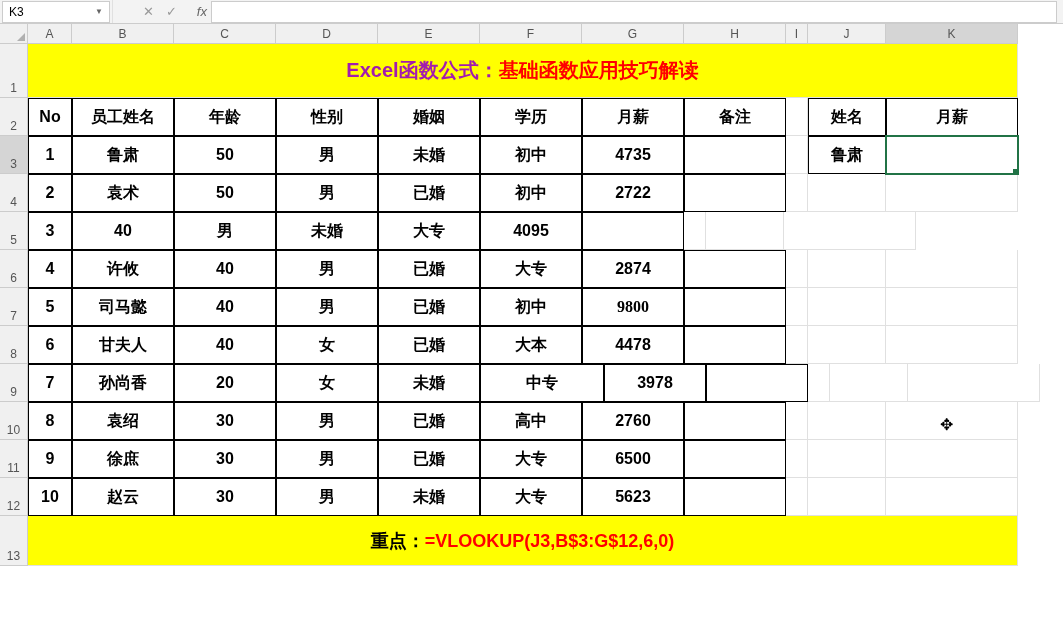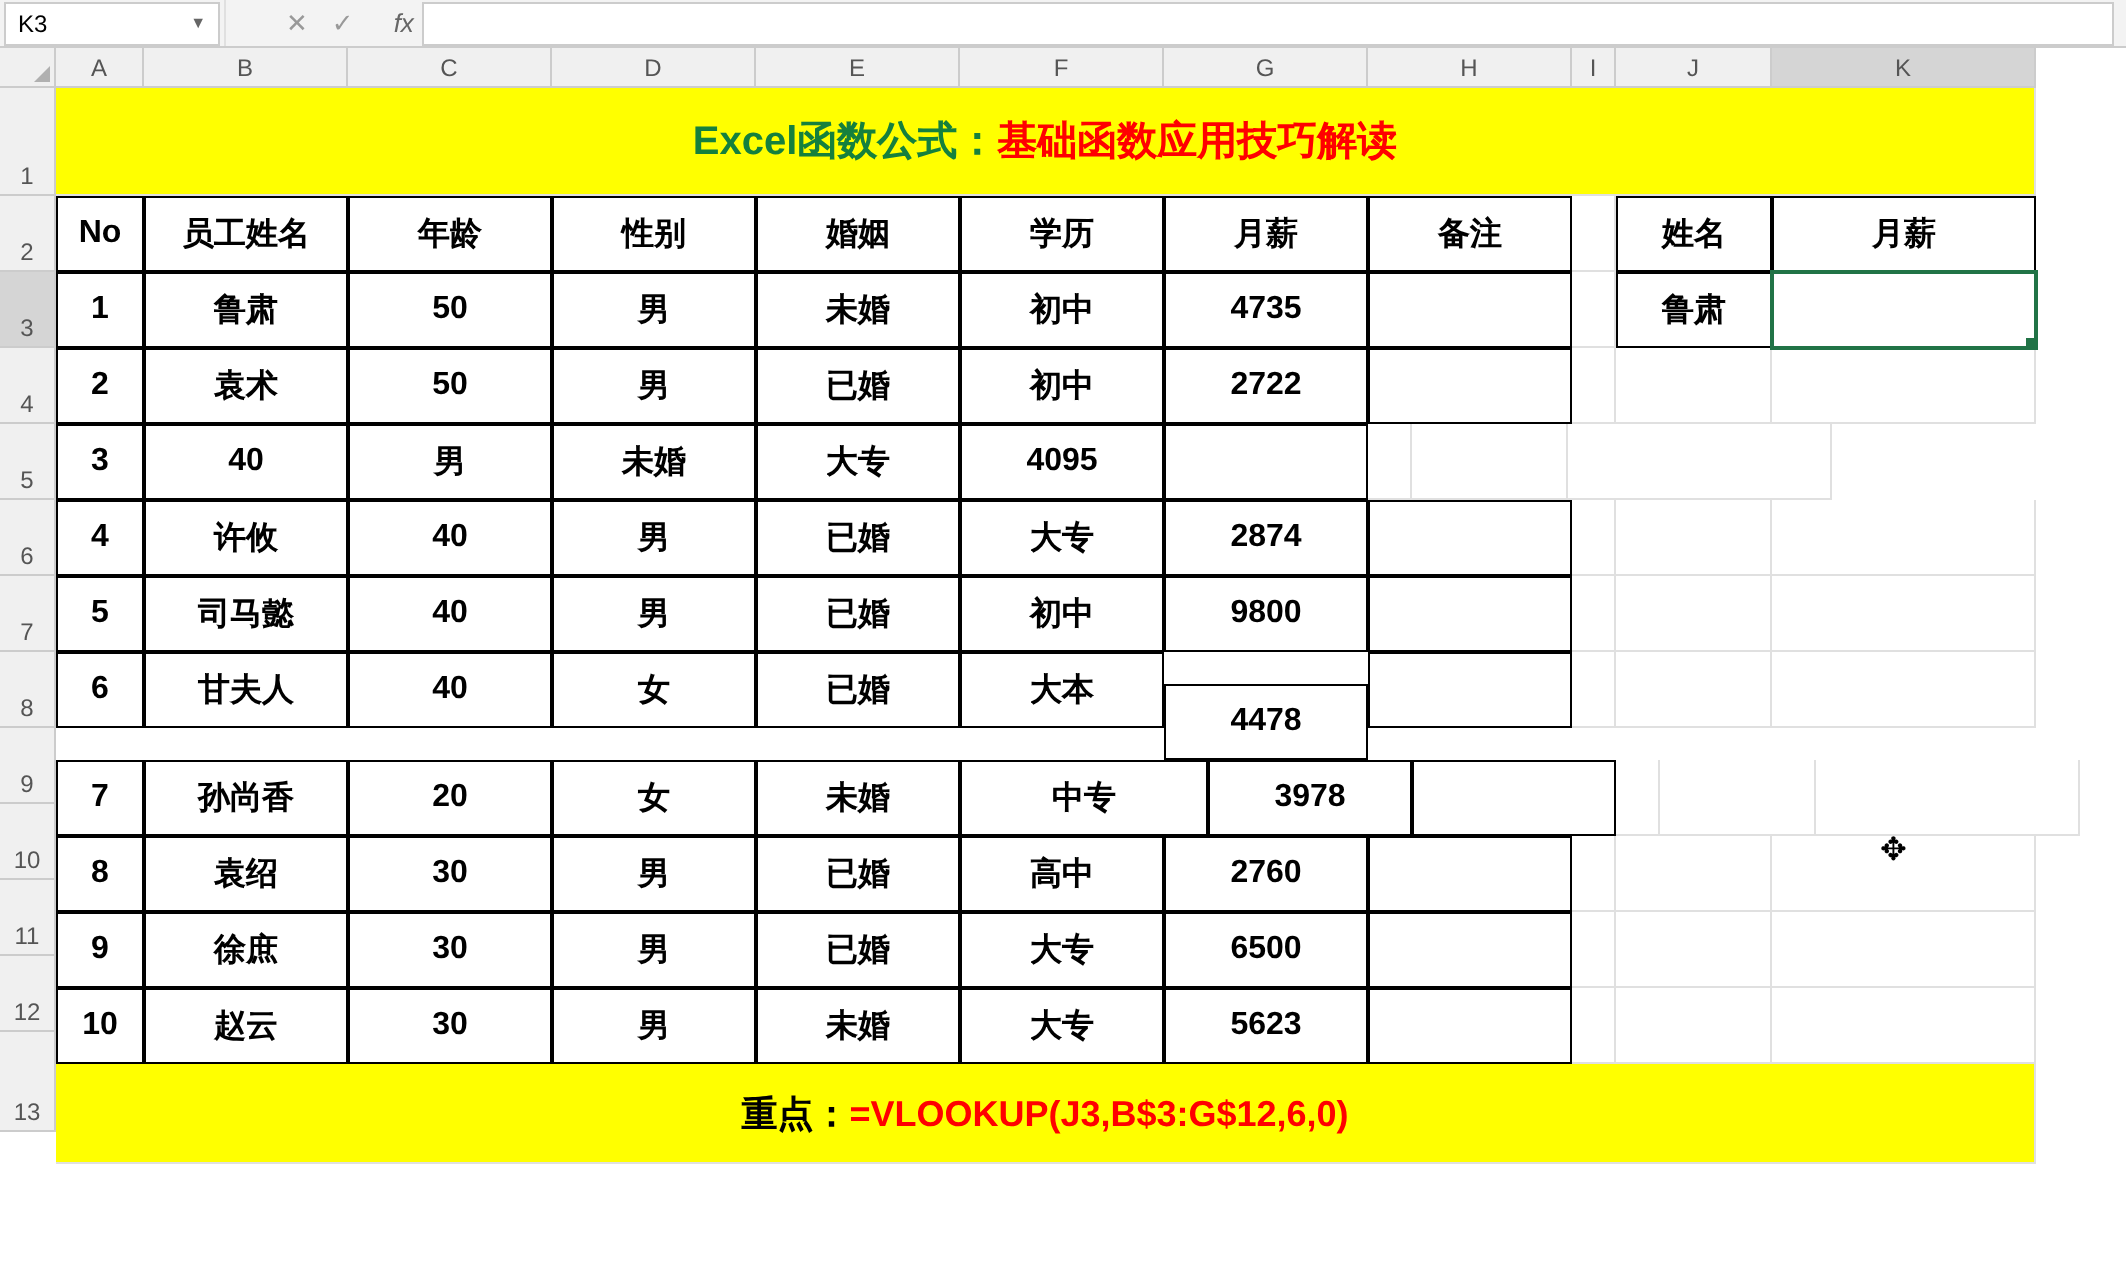--- a/index.html
+++ b/index.html
@@ -146,21 +146,21 @@
       font-size: 15px;
       background: #fff;
       overflow: hidden;
     }
     .title-cell {
       background: #ffff00;
       font-size: 20px;
       font-weight: bold;
     }
     .title-black {
-      color: #15803d;
+      color: #a21caf;
     }
     .title-red {
       color: #ff0000;
     }
     .header-cell {
       font-weight: bold;
       font-size: 16px;
       border: 1px solid #000 !important;
     }
     .data-cell {
@@ -332,34 +332,34 @@
             <div class="cell " style="width: 78px; height: 38px;"></div>
             <div class="cell " style="width: 132px; height: 38px;"></div>
           </div>
           <div class="grid-row">
             <div class="cell data-cell" style="width: 44px; height: 38px;">5</div>
             <div class="cell data-cell" style="width: 102px; height: 38px;">司马懿</div>
             <div class="cell data-cell" style="width: 102px; height: 38px;">40</div>
             <div class="cell data-cell" style="width: 102px; height: 38px;">男</div>
             <div class="cell data-cell" style="width: 102px; height: 38px;">已婚</div>
             <div class="cell data-cell" style="width: 102px; height: 38px;">初中</div>
-            <div class="cell data-cell" style="width: 102px; height: 38px;">9800</div>
+            <div class="cell data-cell" style="width: 102px; height: 38px; font-family: Liberation Serif, serif;">9800</div>
             <div class="cell data-cell" style="width: 102px; height: 38px;"></div>
             <div class="cell " style="width: 22px; height: 38px;"></div>
             <div class="cell " style="width: 78px; height: 38px;"></div>
             <div class="cell " style="width: 132px; height: 38px;"></div>
           </div>
           <div class="grid-row">
             <div class="cell data-cell" style="width: 44px; height: 38px;">6</div>
             <div class="cell data-cell" style="width: 102px; height: 38px;">甘夫人</div>
             <div class="cell data-cell" style="width: 102px; height: 38px;">40</div>
             <div class="cell data-cell" style="width: 102px; height: 38px;">女</div>
             <div class="cell data-cell" style="width: 102px; height: 38px;">已婚</div>
             <div class="cell data-cell" style="width: 102px; height: 38px;">大本</div>
-            <div class="cell data-cell" style="width: 102px; height: 38px; margin-top: 16px;">4478</div>
+            <div class="cell data-cell" style="width: 102px; height: 38px;">4478</div>
             <div class="cell data-cell" style="width: 102px; height: 38px;"></div>
             <div class="cell " style="width: 22px; height: 38px;"></div>
             <div class="cell " style="width: 78px; height: 38px;"></div>
             <div class="cell " style="width: 132px; height: 38px;"></div>
           </div>
           <div class="grid-row">
             <div class="cell data-cell" style="width: 44px; height: 38px;">7</div>
             <div class="cell data-cell" style="width: 102px; height: 38px;">孙尚香</div>
             <div class="cell data-cell" style="width: 102px; height: 38px;">20</div>
             <div class="cell data-cell" style="width: 102px; height: 38px;">女</div>

